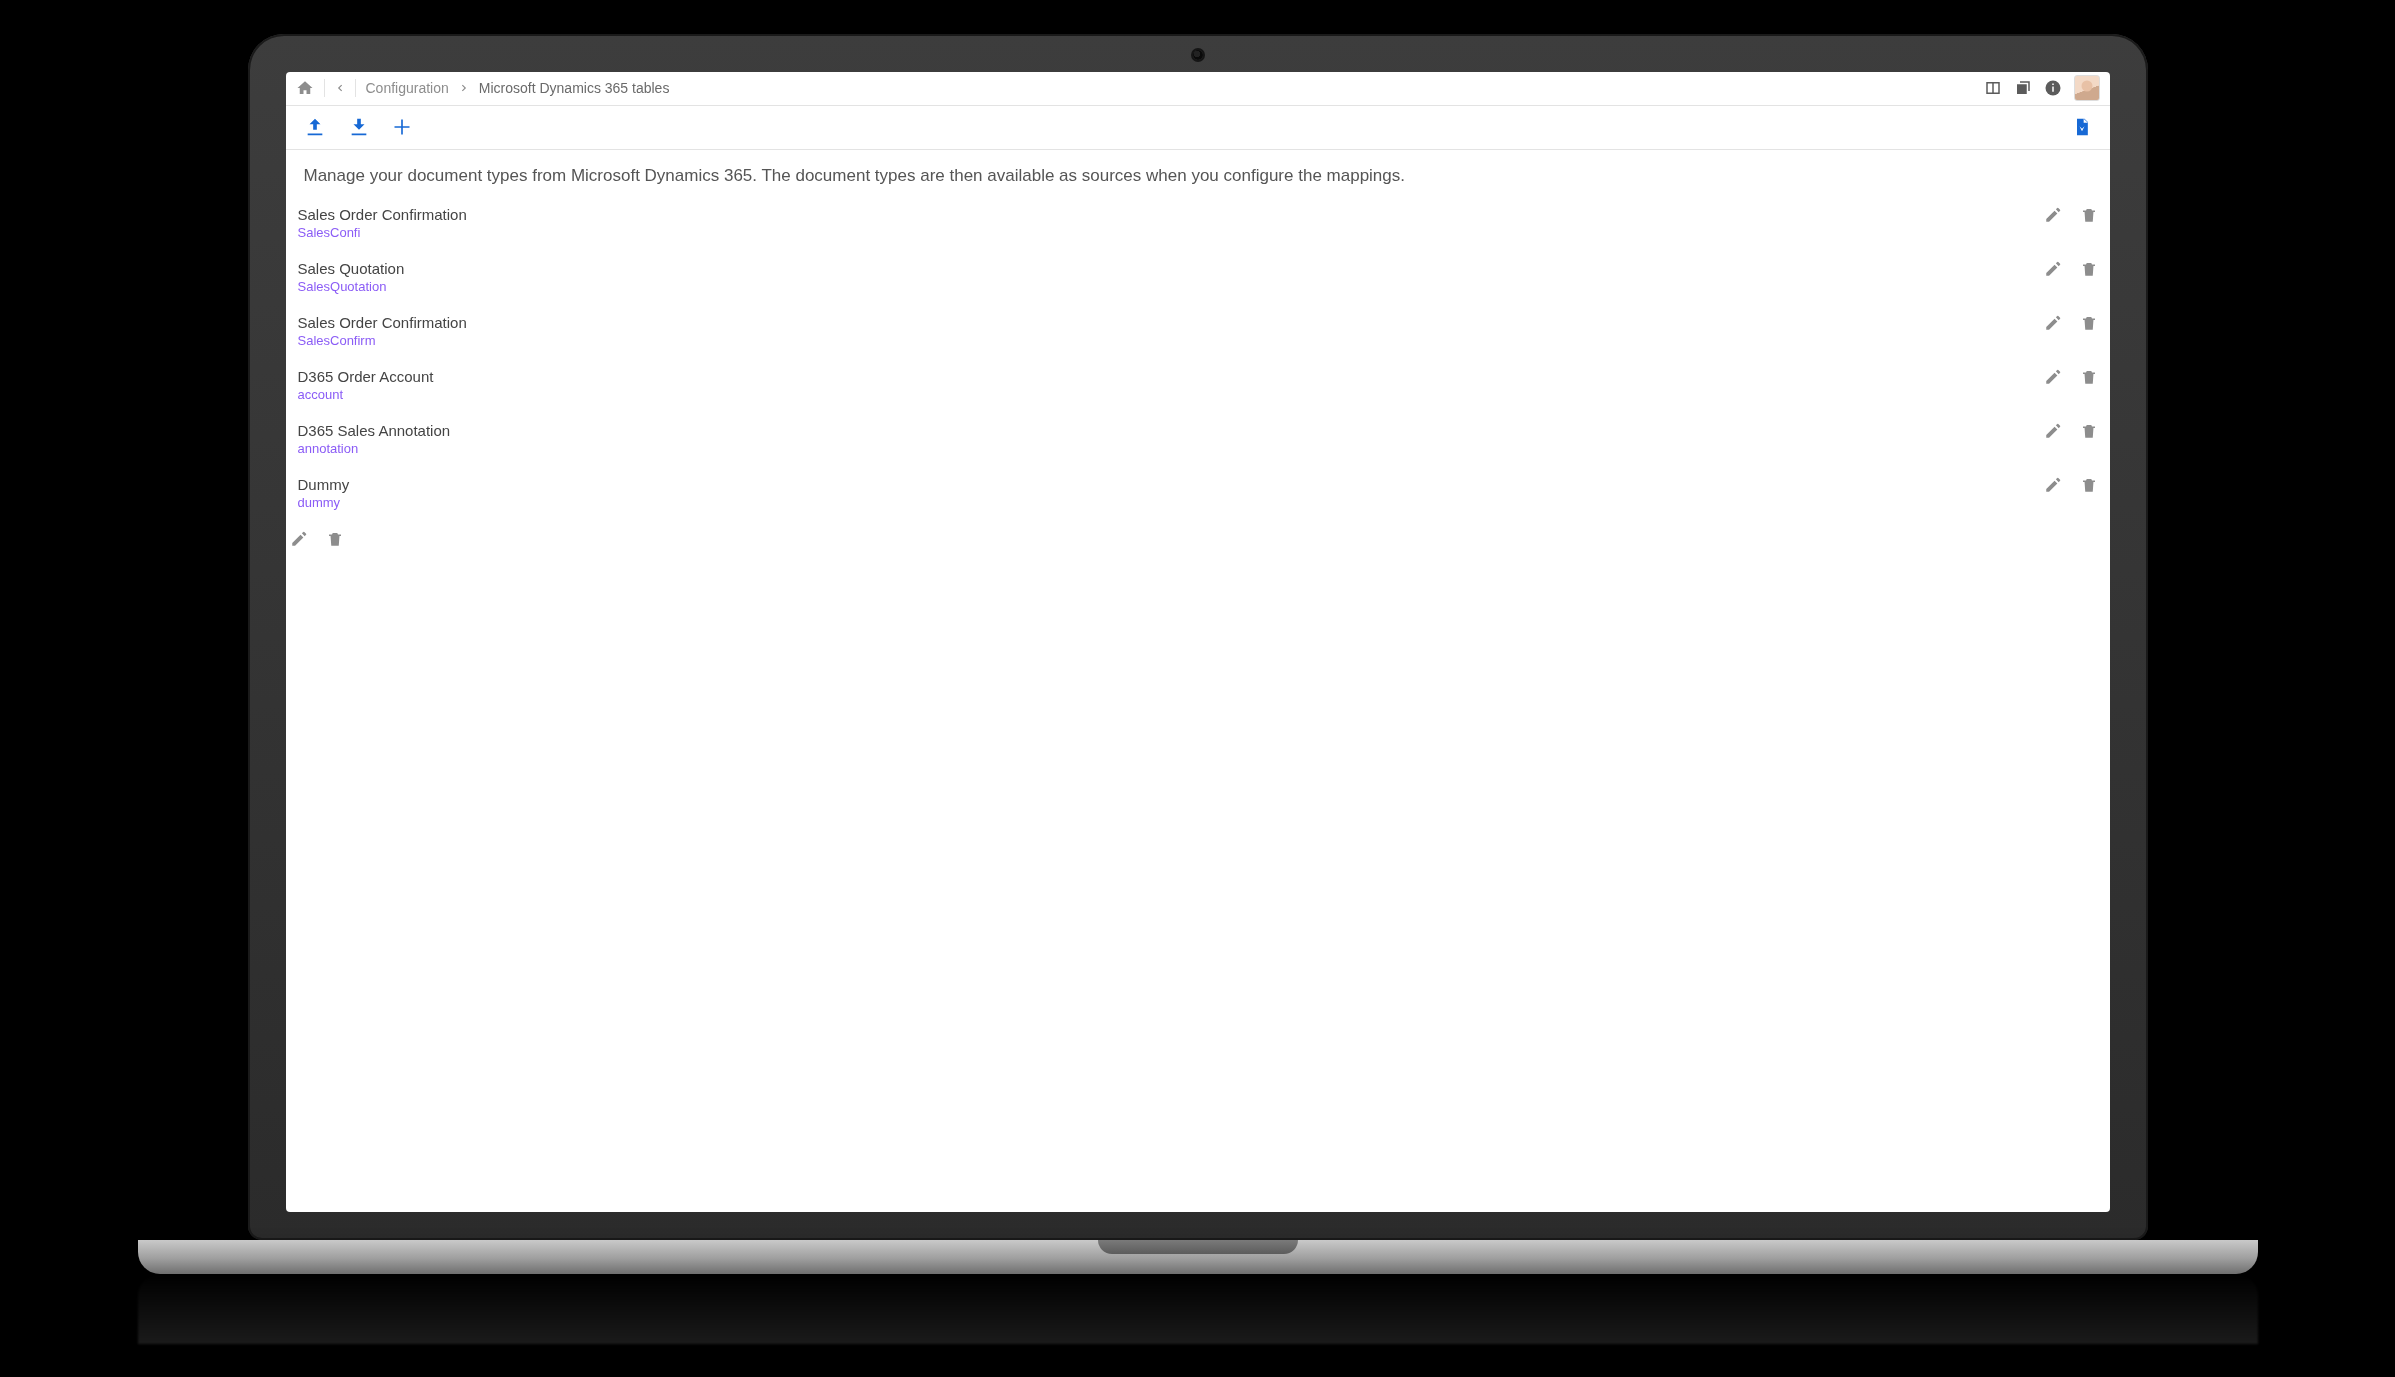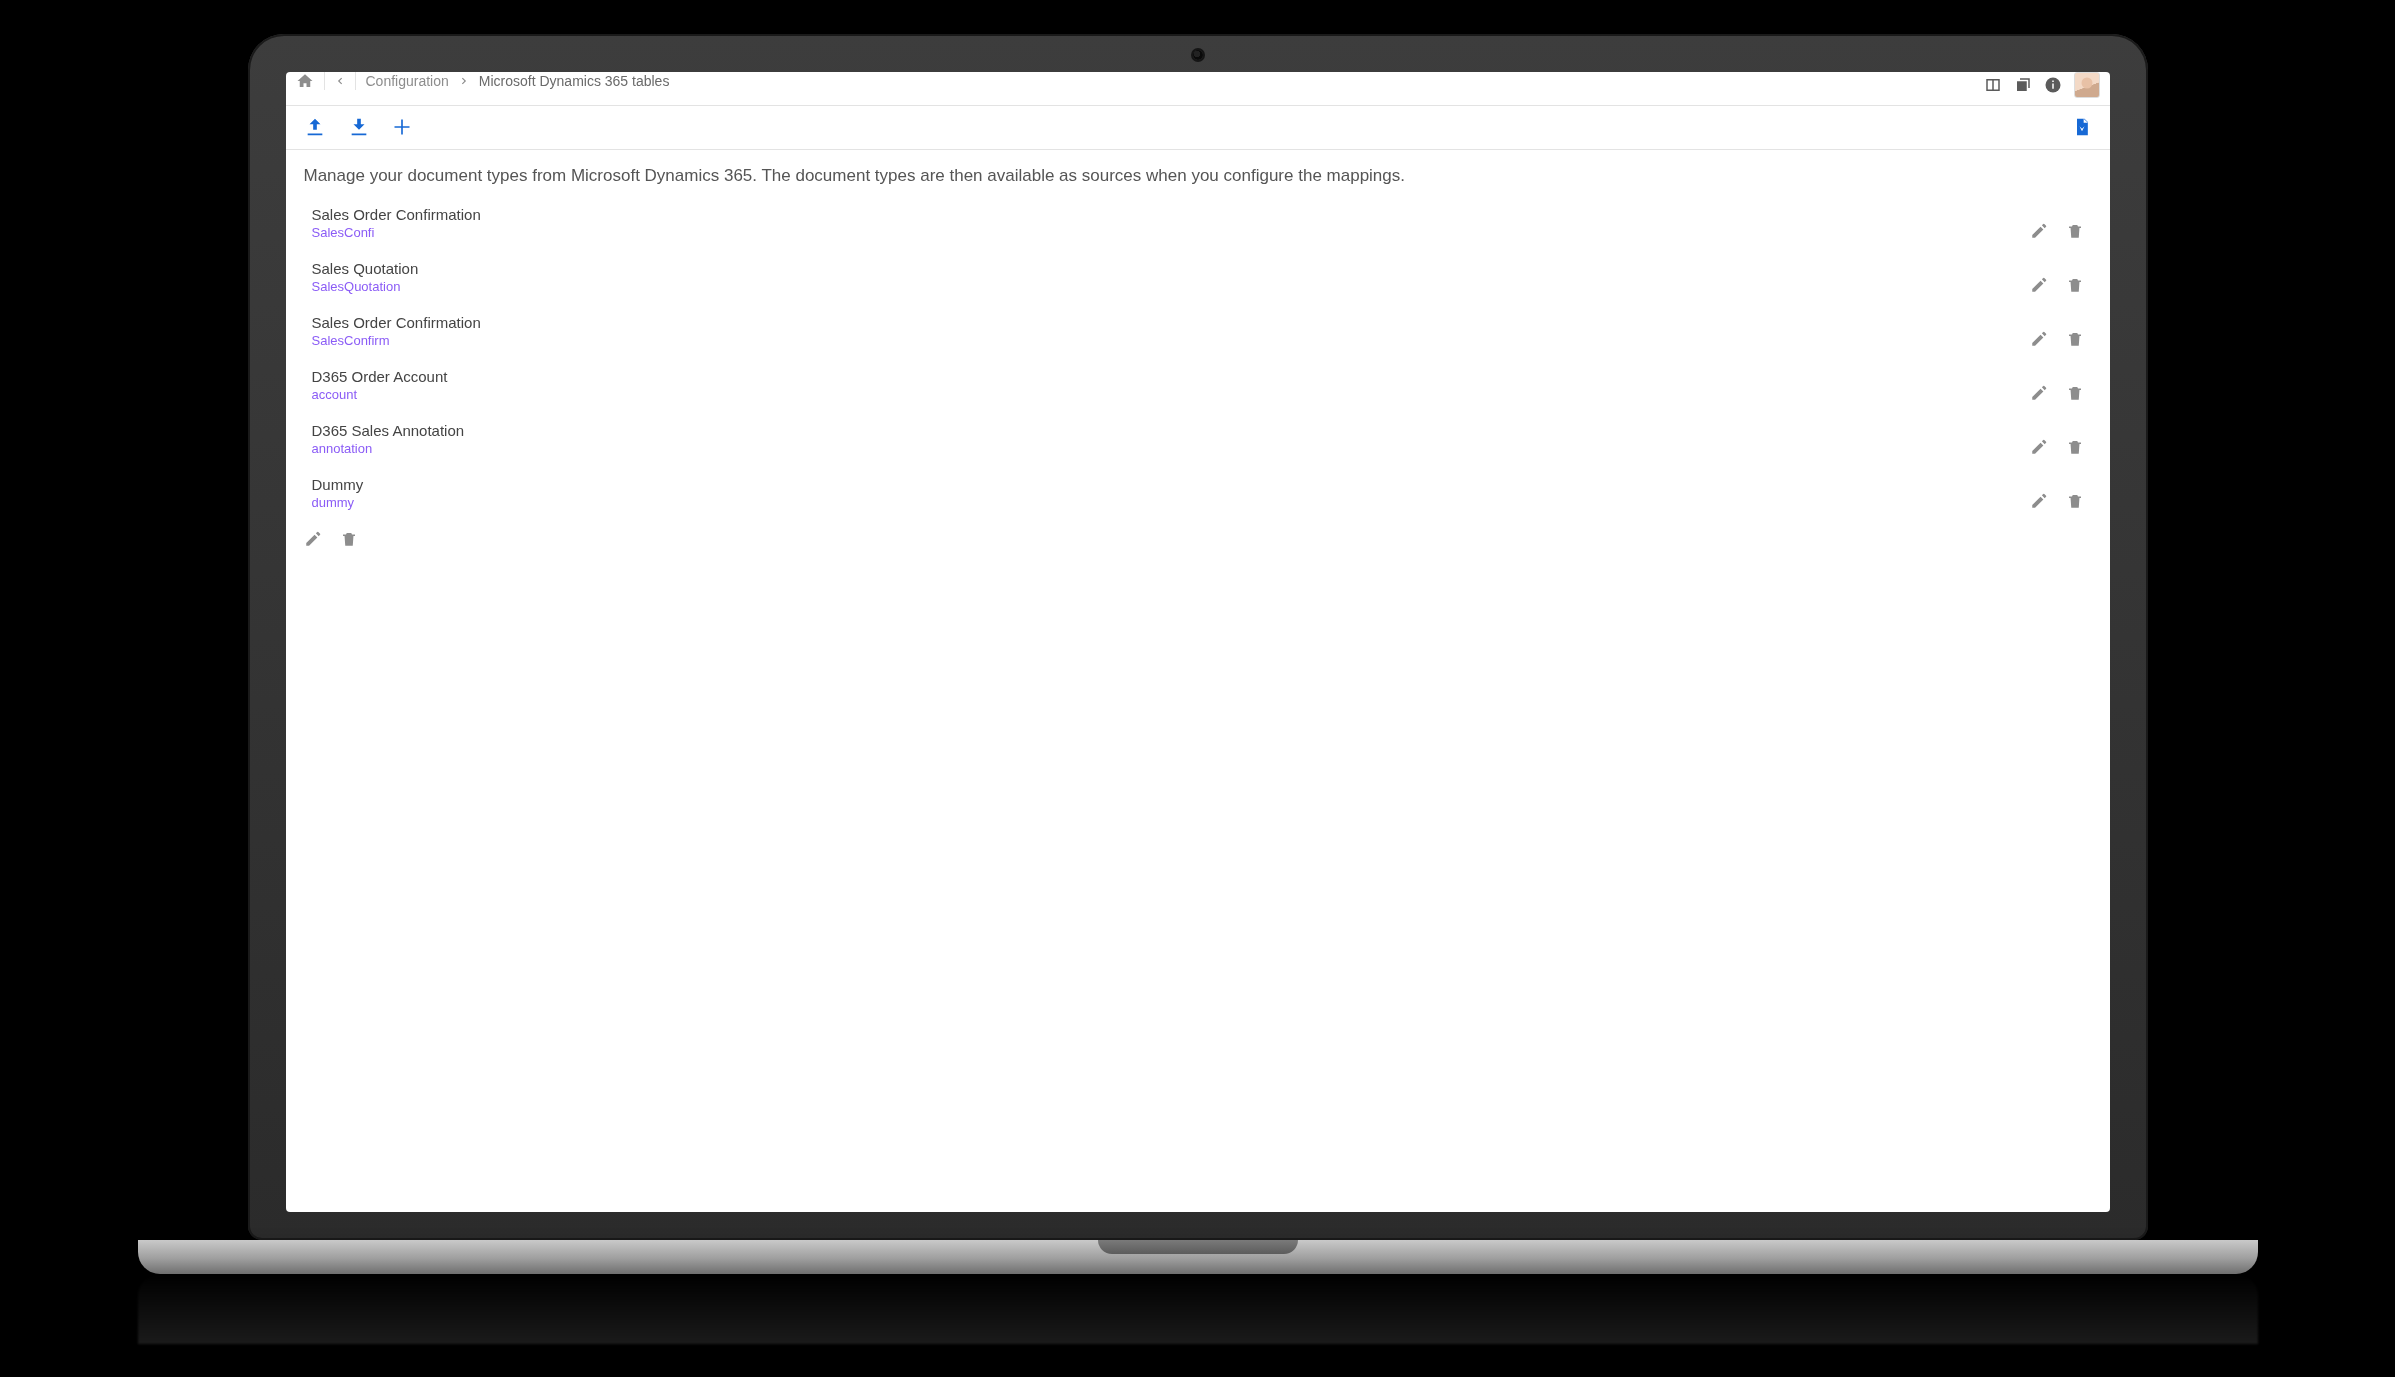--- a/index.html
+++ b/index.html
@@ -71,21 +71,21 @@
     border-radius: 0 0 22px 22px;
     transform: scaleY(-1);
     filter: blur(1px);
     opacity: .5;
   }
 
   
   .topbar {
     height: 34px;
     display: flex;
-    align-items: flex-start;
+    align-items: center;
     border-bottom: 1px solid #e3e3e3;
     padding: 0 10px;
     color: #8d8d8d;
     font-size: 14px;
     gap: 10px;
   }
   .topbar .crumbs { display: flex; align-items: center; gap: 10px; flex: 1; }
   .topbar .sep   { width: 1px; height: 18px; background: #e3e3e3; }
   .topbar svg, .toolbar svg, .row-actions svg { display: block; }
   .topbar .right { display: flex; align-items: center; gap: 12px; }
@@ -112,22 +112,22 @@
   .icon-btn { cursor: pointer; display: inline-flex; }
 
   .desc {
     padding: 16px 18px 6px;
     font-size: 17px;
     color: #555;
   }
 
   .list { padding: 4px 0 20px; }
   .row {
-    display: flex; align-items: flex-end;
-    padding: 10px 18px;
+    display: flex; align-items: flex-start;
+    padding: 10px 4px;
   }
   .row .info { flex: 1; padding-left: 8px; }
   .row .title { font-size: 15px; color: #444; }
   .row .sub   { font-size: 13px; color: #8b5cf6; margin-top: 2px; }
   .row-actions { display: flex; gap: 18px; padding-right: 8px; }
 
   .ico-grey { fill:#8d8d8d; }
   .ico-blue { fill:#1769d5; }
   .ico-dark { fill:#5b5b5b; }
   .crumb-active { color:#6a6a6a; }

